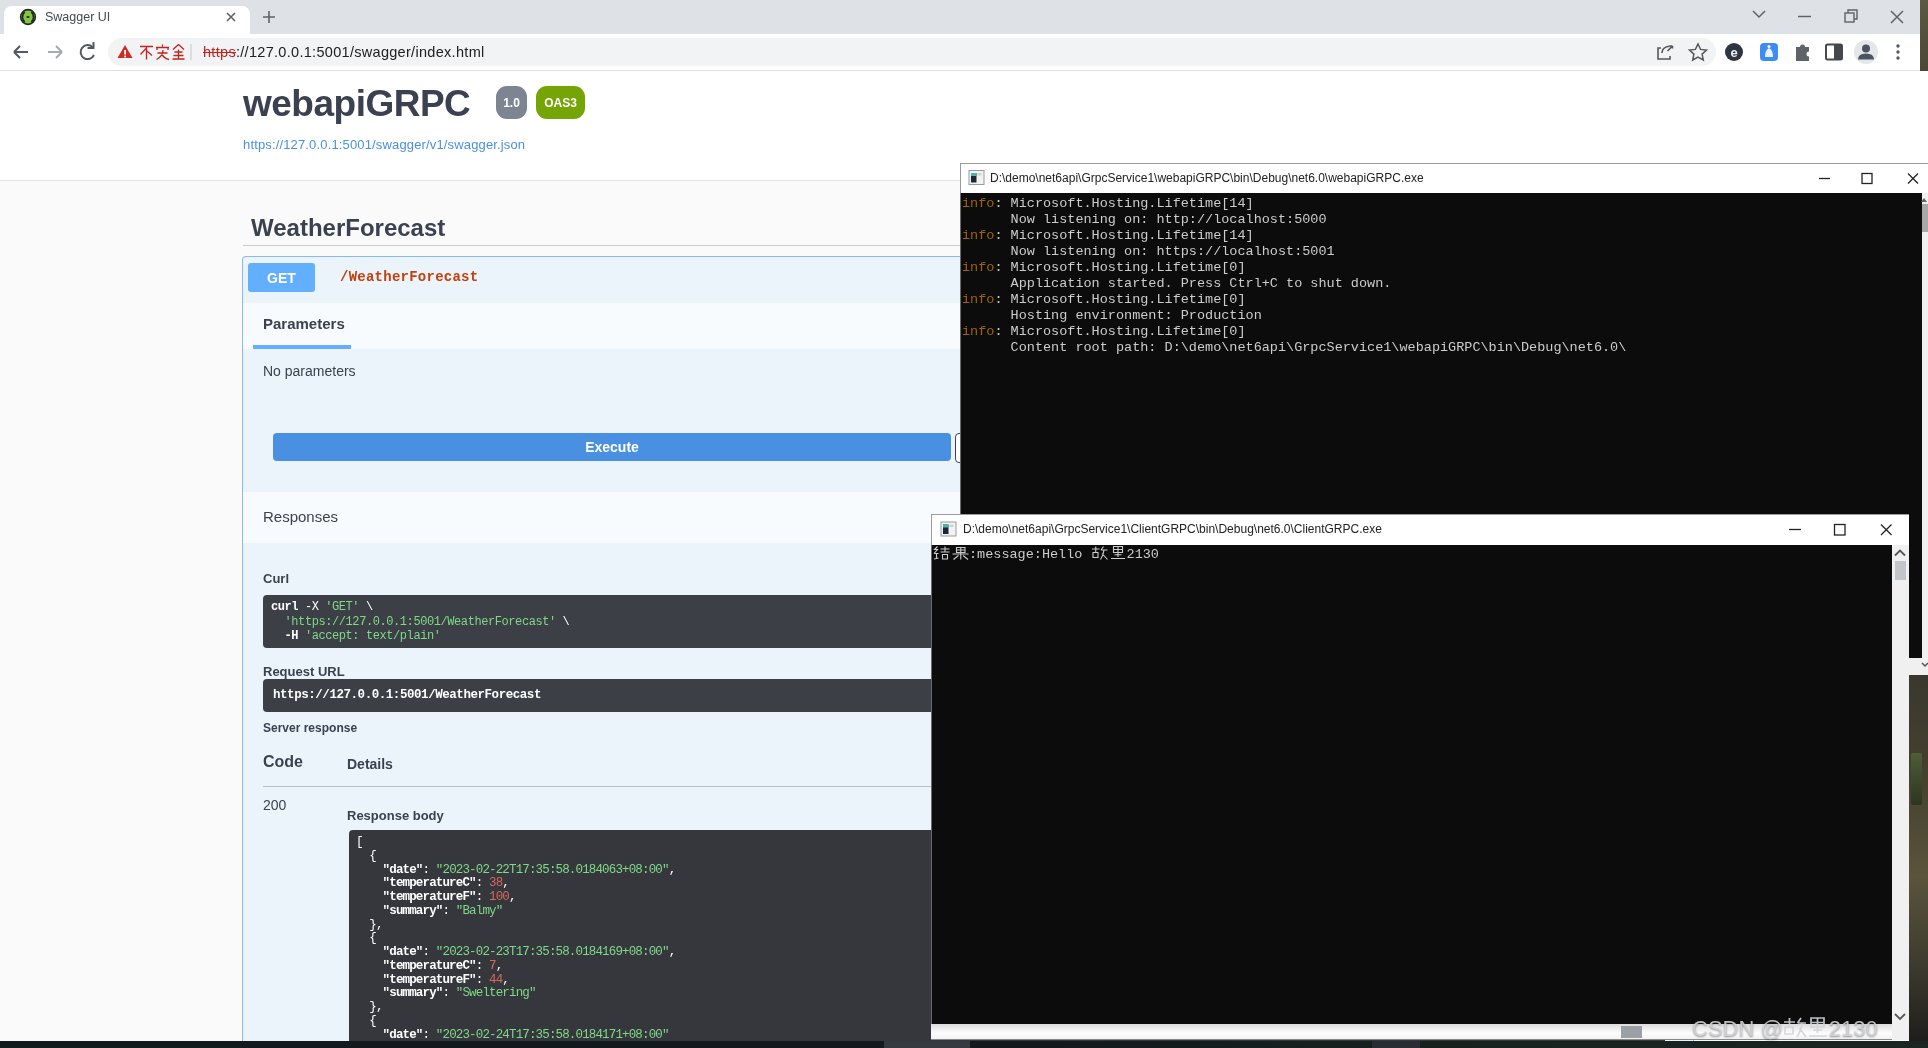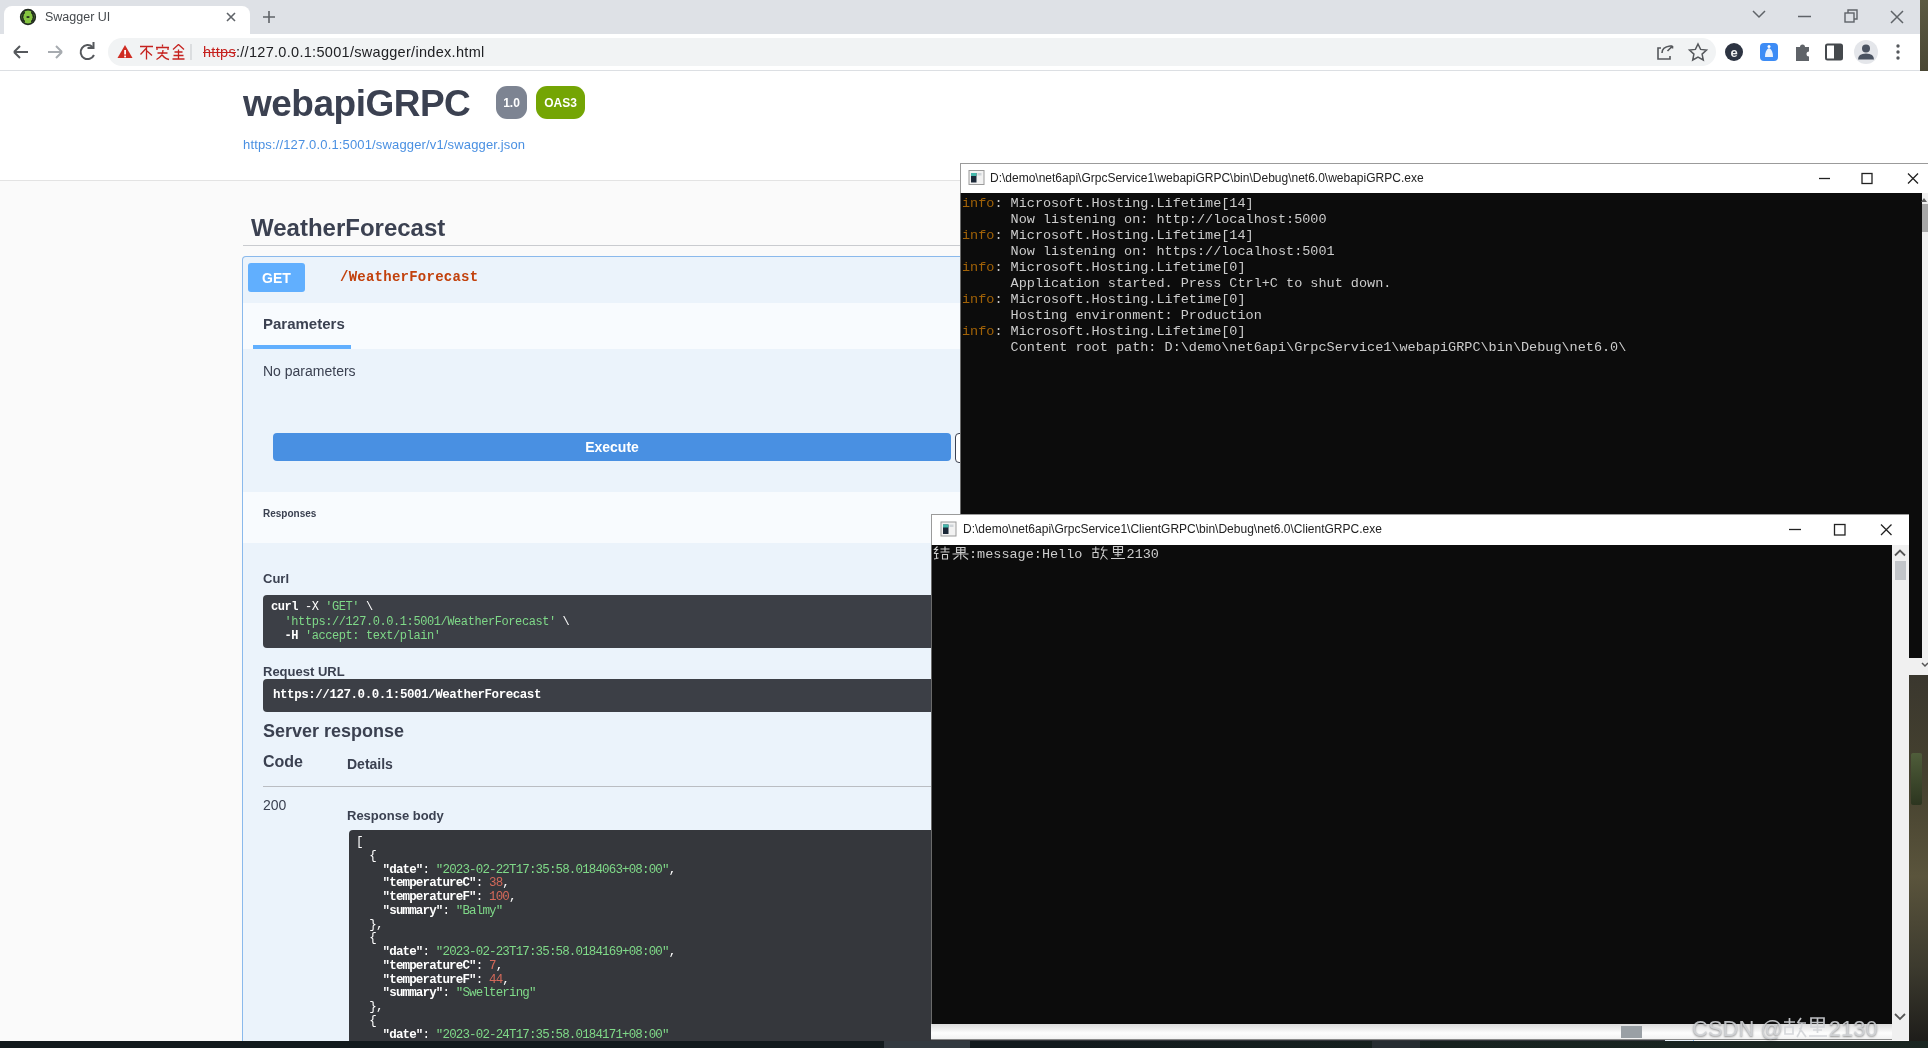--- a/index.html
+++ b/index.html
@@ -27,49 +27,49 @@
            display:flex; align-items:center; justify-content:center;margin-left:18px; }
   #badge10 { left:478px; top:15px; width:31px; background:#7d8492; }
   #badgeoas { left:518px; top:15px; width:49px; background:#74a504; }
   #jsonlink { left:243px; top:66px; font-size:13px; letter-spacing:0.15px; color:#4a90e2; }
   #sectitle { left:251px; top:143px; font-size:24px; font-weight:bold; color:#3b4151; }
   #secline { left:243px; top:174px; width:1451px; height:1px; background:#c9cbcf; }
 
   #opblock { left:242px; top:185px; width:1452px; height:792px; background:#ebf3fb;
              border:1px solid #8ab9ec; border-radius:4px 4px 0 0; border-bottom:none; }
 
-  #getbtn { left:248px; top:192px; width:57px; height:29px; background:#61affe; border-radius:3px;
+  #getbtn { left:248px; top:192px; width:67px; height:29px; background:#61affe; border-radius:3px;
             color:#fff; font-weight:bold; font-size:14px; display:flex; align-items:center; justify-content:center; }
   #getpath { left:340px; top:198px; font-family:"Liberation Mono", monospace; font-weight:bold;
              font-size:14px; color:#c2410c; letter-spacing:0.25px; }
   #sumline { left:243px; top:232px; width:1450px; height:1px; background:#a7c9ec; }
 
   .sechead { background:#f8fbfe; }
   #parhead { left:243px; top:232px; width:1450px; height:46px; }
   #parlabel { left:263px; top:244px; font-size:15px; font-weight:bold; color:#3b4151; }
   #parunder { left:253px; top:274px; width:98px; height:4px; background:#61affe; }
   #noparams { left:263px; top:292px; font-size:14px; color:#3b4151; }
 
   #execbtn { left:273px; top:362px; width:678px; height:28px; background:#4990e2; border-radius:4px;
              color:#fff; font-weight:bold; font-size:14px; display:flex; align-items:center; justify-content:center; }
   #clearbtn { left:955px; top:362px; width:120px; height:30px; background:#fff; border:1px solid #3b4151; border-radius:4px; }
 
   #resphead { left:243px; top:421px; width:1450px; height:51px; }
-  #resplabel { left:263px; top:437px; font-size:10px; font-weight:bold; color:#3b4151; }
+  #resplabel { left:263px; top:437px; font-size:15px; font-weight:normal; color:#3b4151; }
 
   .slabel { font-size:13px; font-weight:bold; color:#3b4151; }
   #curllabel { left:263px; top:500px; }
   #curlblock { left:263px; top:524px; width:1402px; height:53px; background:#3c3f46; border-radius:4px; }
   #curlpre { left:271px; top:529px; font-family:"Liberation Mono", monospace; font-size:12px;
              line-height:14.5px; color:#fff; letter-spacing:-0.42px; white-space:pre; }
   #requrllabel { left:263px; top:585px;margin-top:8px; }
   #urlblock { left:263px; top:608px; width:1402px; height:33px; background:#3c3f46; border-radius:4px; }
   #urlpre { left:273px; top:617px; font-family:"Liberation Mono", monospace; font-size:12.5px; font-weight:bold;
             color:#fff; letter-spacing:-0.45px; white-space:pre; }
-  #srvlabel { left:263px; top:650px; font-size:18px; font-weight:bold; color:#3b4151; }
+  #srvlabel { left:263px; top:650px; font-size:12px; font-weight:bold; color:#3b4151; }
   #codelabel { left:263px; top:682px; font-size:16px; font-weight:bold; color:#3b4151; }
   #detlabel { left:347px; top:685px; font-size:14px; font-weight:bold; color:#3b4151; }
   #tabline { left:263px; top:715px; width:1402px; height:1px; background:#babdc2; }
   #code200 { left:263px; top:726px; font-size:14px; color:#3b4151; }
   #respbodylabel { left:347px; top:737px; }
   #respblock { left:349px; top:759px; width:1316px; height:218px; background:#35373c; border-radius:4px 4px 0 0; }
   #jsonpre { left:356px; top:765px; font-family:"Liberation Mono", monospace; font-size:12.5px;
              line-height:13.75px; color:#fff; letter-spacing:-0.85px; white-space:pre; font-weight:bold; }
   .jstr { color:#7fd988; font-weight:normal; }
   .jnum { color:#d4695a; font-weight:normal; }

